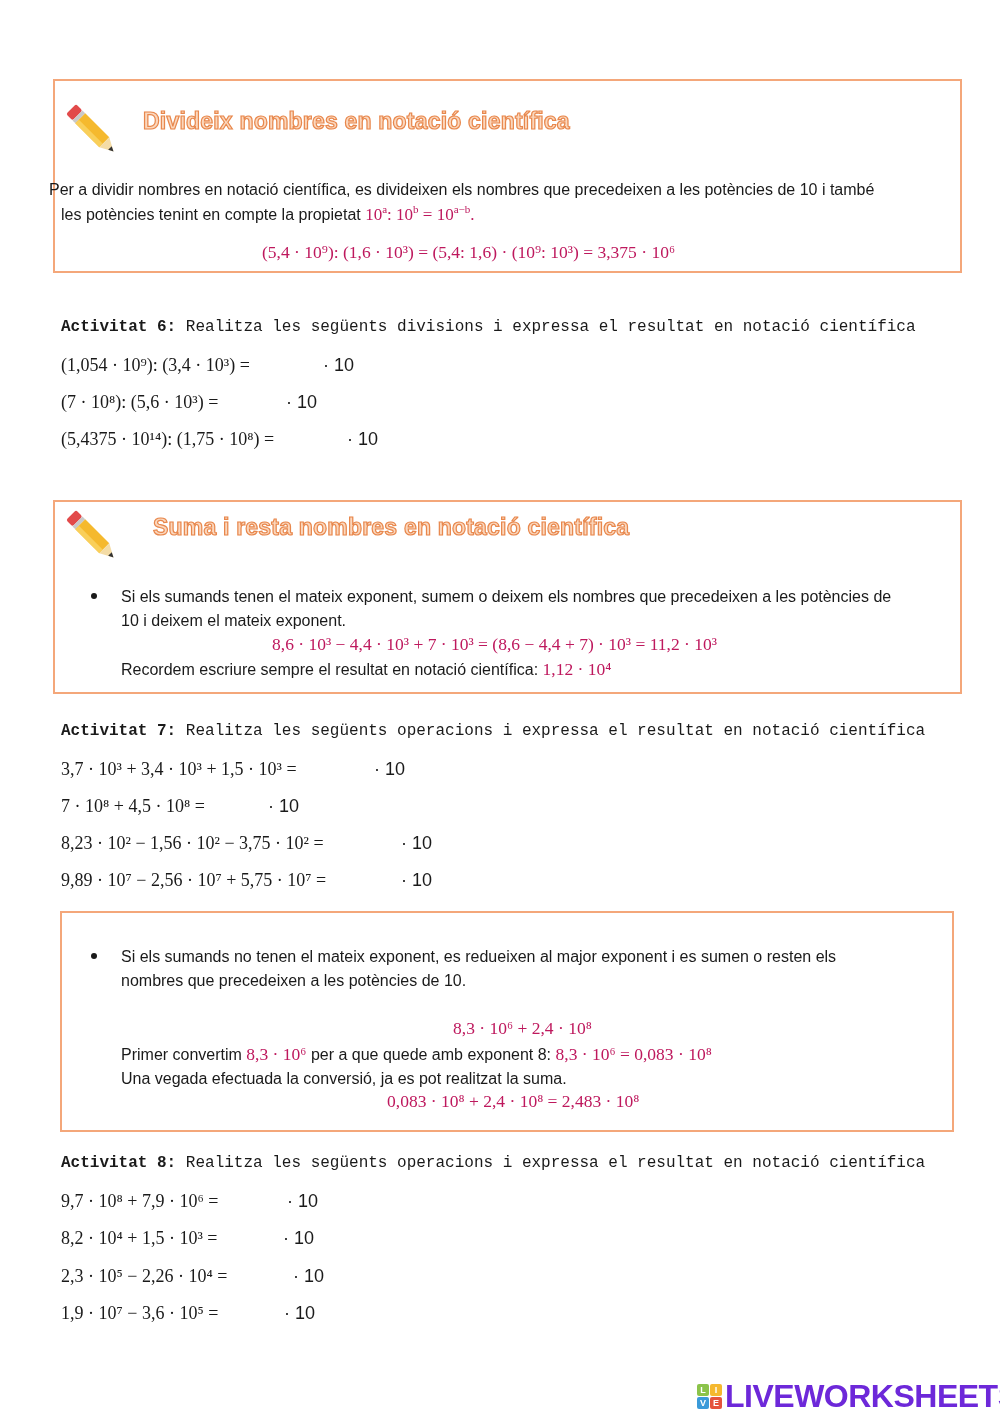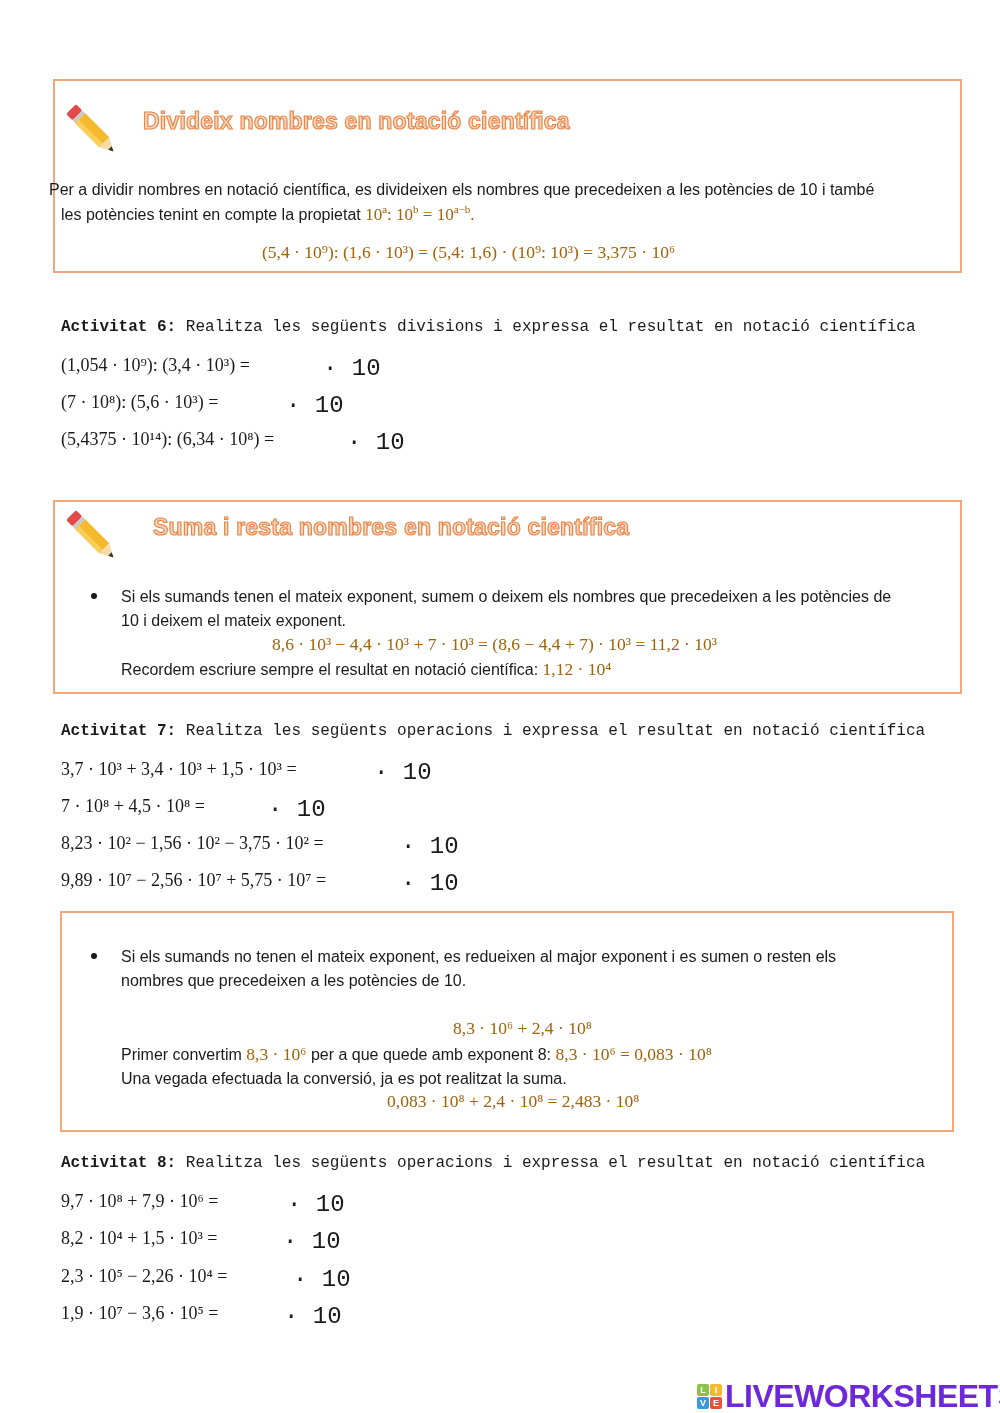--- a/index.html
+++ b/index.html
@@ -12,28 +12,28 @@
   .box-diff { left: 60px; top: 911px; width: 894px; height: 221px; }
 
   .pencil { position: absolute; width: 62px; height: 62px; }
   .heading {
     position: absolute; font-family: "Liberation Sans", sans-serif; font-weight: bold;
     font-size: 23px; color: #fbd7bd; letter-spacing: 0.2px; text-align: center;
     -webkit-text-stroke: 1.2px #e8874c;
   }
 
   .text { position: absolute; font-family: "Liberation Sans", sans-serif; font-size: 16px; line-height: 24px; color: #1a1a1a; }
-  .math { position: absolute; font-family: "Liberation Serif", serif; font-size: 17.5px; color: #a16207; white-space: nowrap; }
+  .math { position: absolute; font-family: "Liberation Serif", serif; font-size: 17.5px; color: #be185d; white-space: nowrap; }
   .math sup { font-size: 11px; vertical-align: 7px; line-height: 0; }
   .bullet { position: absolute; width: 6px; height: 6px; border-radius: 50%; background: #1a1a1a; }
   .act-title { position: absolute; font-family: Liberation Mono, monospace; font-size: 16px; color: #1a1a1a; white-space: nowrap; }
   .act-title b { font-weight: bold; }
 
   .row { position: absolute; font-family: "Liberation Serif", serif; font-size: 18px; white-space: nowrap; }
-  .answer { position: absolute; font-family: Liberation Mono, monospace; font-size: 24px; white-space: nowrap; }
+  .answer { position: absolute; font-family: Liberation Sans, sans-serif; font-size: 18px; white-space: nowrap; }
 
   .logo { position: absolute; left: 697px; top: 1378px; display: flex; align-items: center; }
   .logo-cubes { display: grid; grid-template-columns: 12px 12px; grid-template-rows: 12px 12px; gap: 1px; margin-right: 3px; }
   .cube { font-size: 9px; font-weight: bold; color: #fff; display: flex; align-items: center; justify-content: center; border-radius: 2px; font-family: "Liberation Sans", sans-serif; }
   .logo-text { font-family: "Liberation Sans", sans-serif; font-weight: bold; font-size: 32px; color: #6d28d9; letter-spacing: -0.5px; }
 </style>
 </head>
 <body>
 
 <div class="box box-div"></div>
@@ -61,21 +61,21 @@
   <b>Activitat 6:</b>
   <span>Realitza les següents divisions i expressa el resultat en notació científica</span>
 </div>
 
 <div class="row" style="left:61px; top:355px;">(1,054 · 10⁹): (3,4 · 10³) =</div>
 <div class="answer" style="left:323px; top:355px;">· 10</div>
 
 <div class="row" style="left:61px; top:392px;">(7 · 10⁸): (5,6 · 10³) =</div>
 <div class="answer" style="left:286px; top:392px;">· 10</div>
 
-<div class="row" style="left:61px; top:429px;">(5,4375 · 10¹⁴): (6,34 · 10⁸) =</div>
+<div class="row" style="left:61px; top:429px;">(5,4375 · 10¹⁴): (1,75 · 10⁸) =</div>
 <div class="answer" style="left:347px; top:429px;">· 10</div>
 
 <div class="box box-sum"></div>
 
 <svg class="pencil" style="left:62px; top:506px;" viewBox="0 0 62 62">
   <g transform="rotate(-45 31 31)">
     <rect x="24" y="0" width="14" height="9" rx="2" fill="#e24a4a"></rect>
     <rect x="24" y="9" width="14" height="4" fill="#c9c9c9"></rect>
     <rect x="24" y="13" width="14" height="34" fill="#f5b92e"></rect>
     <rect x="24" y="13" width="5" height="34" fill="#f9cf5a"></rect>

